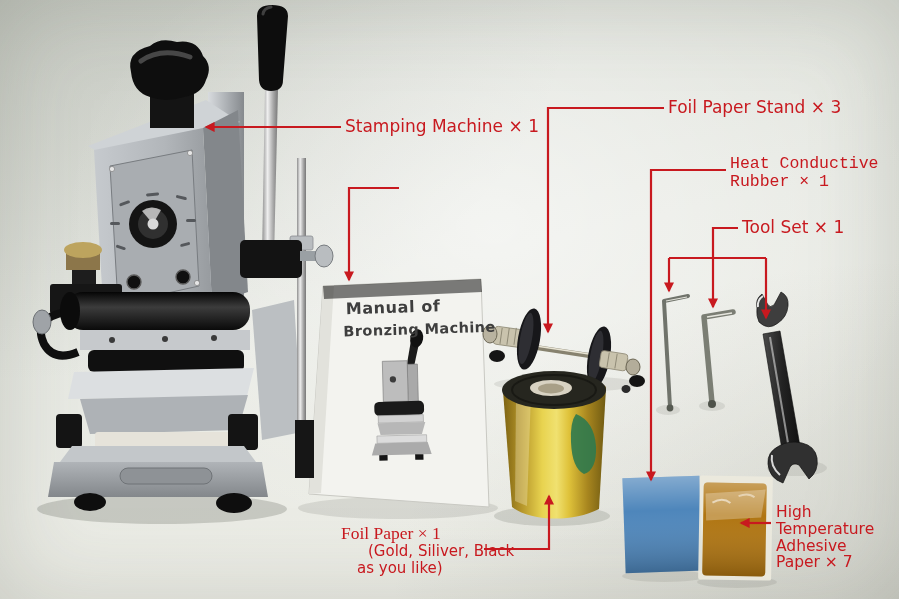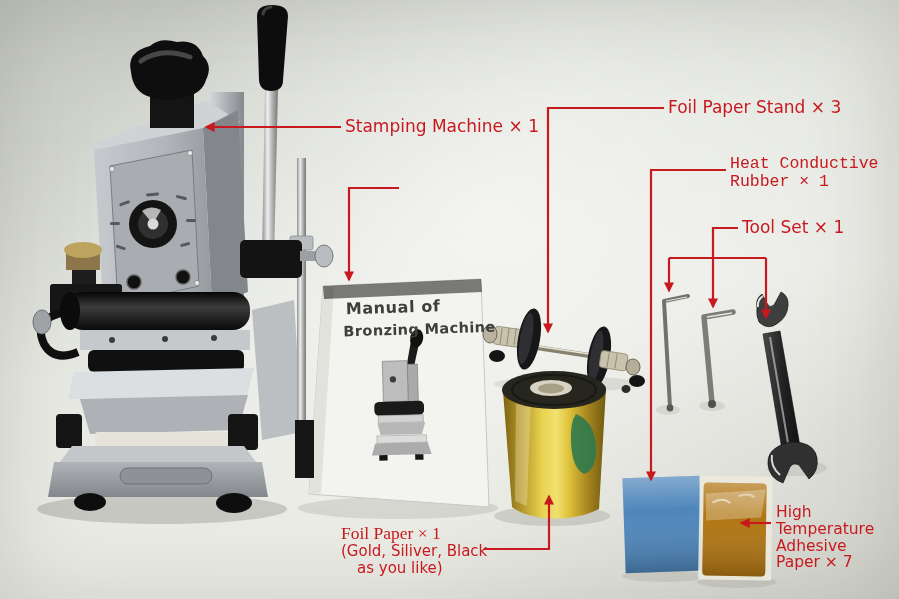--- a/index.html
+++ b/index.html
@@ -296,21 +296,21 @@
 
   <div class="ann ann-block" style="left:730px;top:155px;font-size:16.5px;line-height:17.5px;font-family:Liberation Mono, monospace;">
     <div>Heat Conductive</div>
     <div>Rubber × 1</div>
   </div>
 
   <div class="ann ann-17" style="left:742px;top:218px;">Tool Set × 1</div>
 
   <div class="ann ann-block" style="left:341px;top:524px;">
     <div style="font-size:17.5px;line-height:19px;font-family:Liberation Serif, serif;">Foil Paper × 1</div>
-    <div style="font-size:15px;line-height:16.5px;">(Gold, Siliver, Black</div>
+    <div style="font-size:15px;line-height:16.5px;margin-left:27px;">(Gold, Siliver, Black</div>
     <div style="font-size:15px;line-height:16.5px;margin-left:16px;">as you like)</div>
   </div>
 
   <div class="ann ann-block" style="left:776px;top:496px;font-size:15.5px;line-height:16.8px;margin-top:8px;">
     <div>High</div>
     <div>Temperature</div>
     <div>Adhesive</div>
     <div>Paper × 7</div>
   </div>
 

